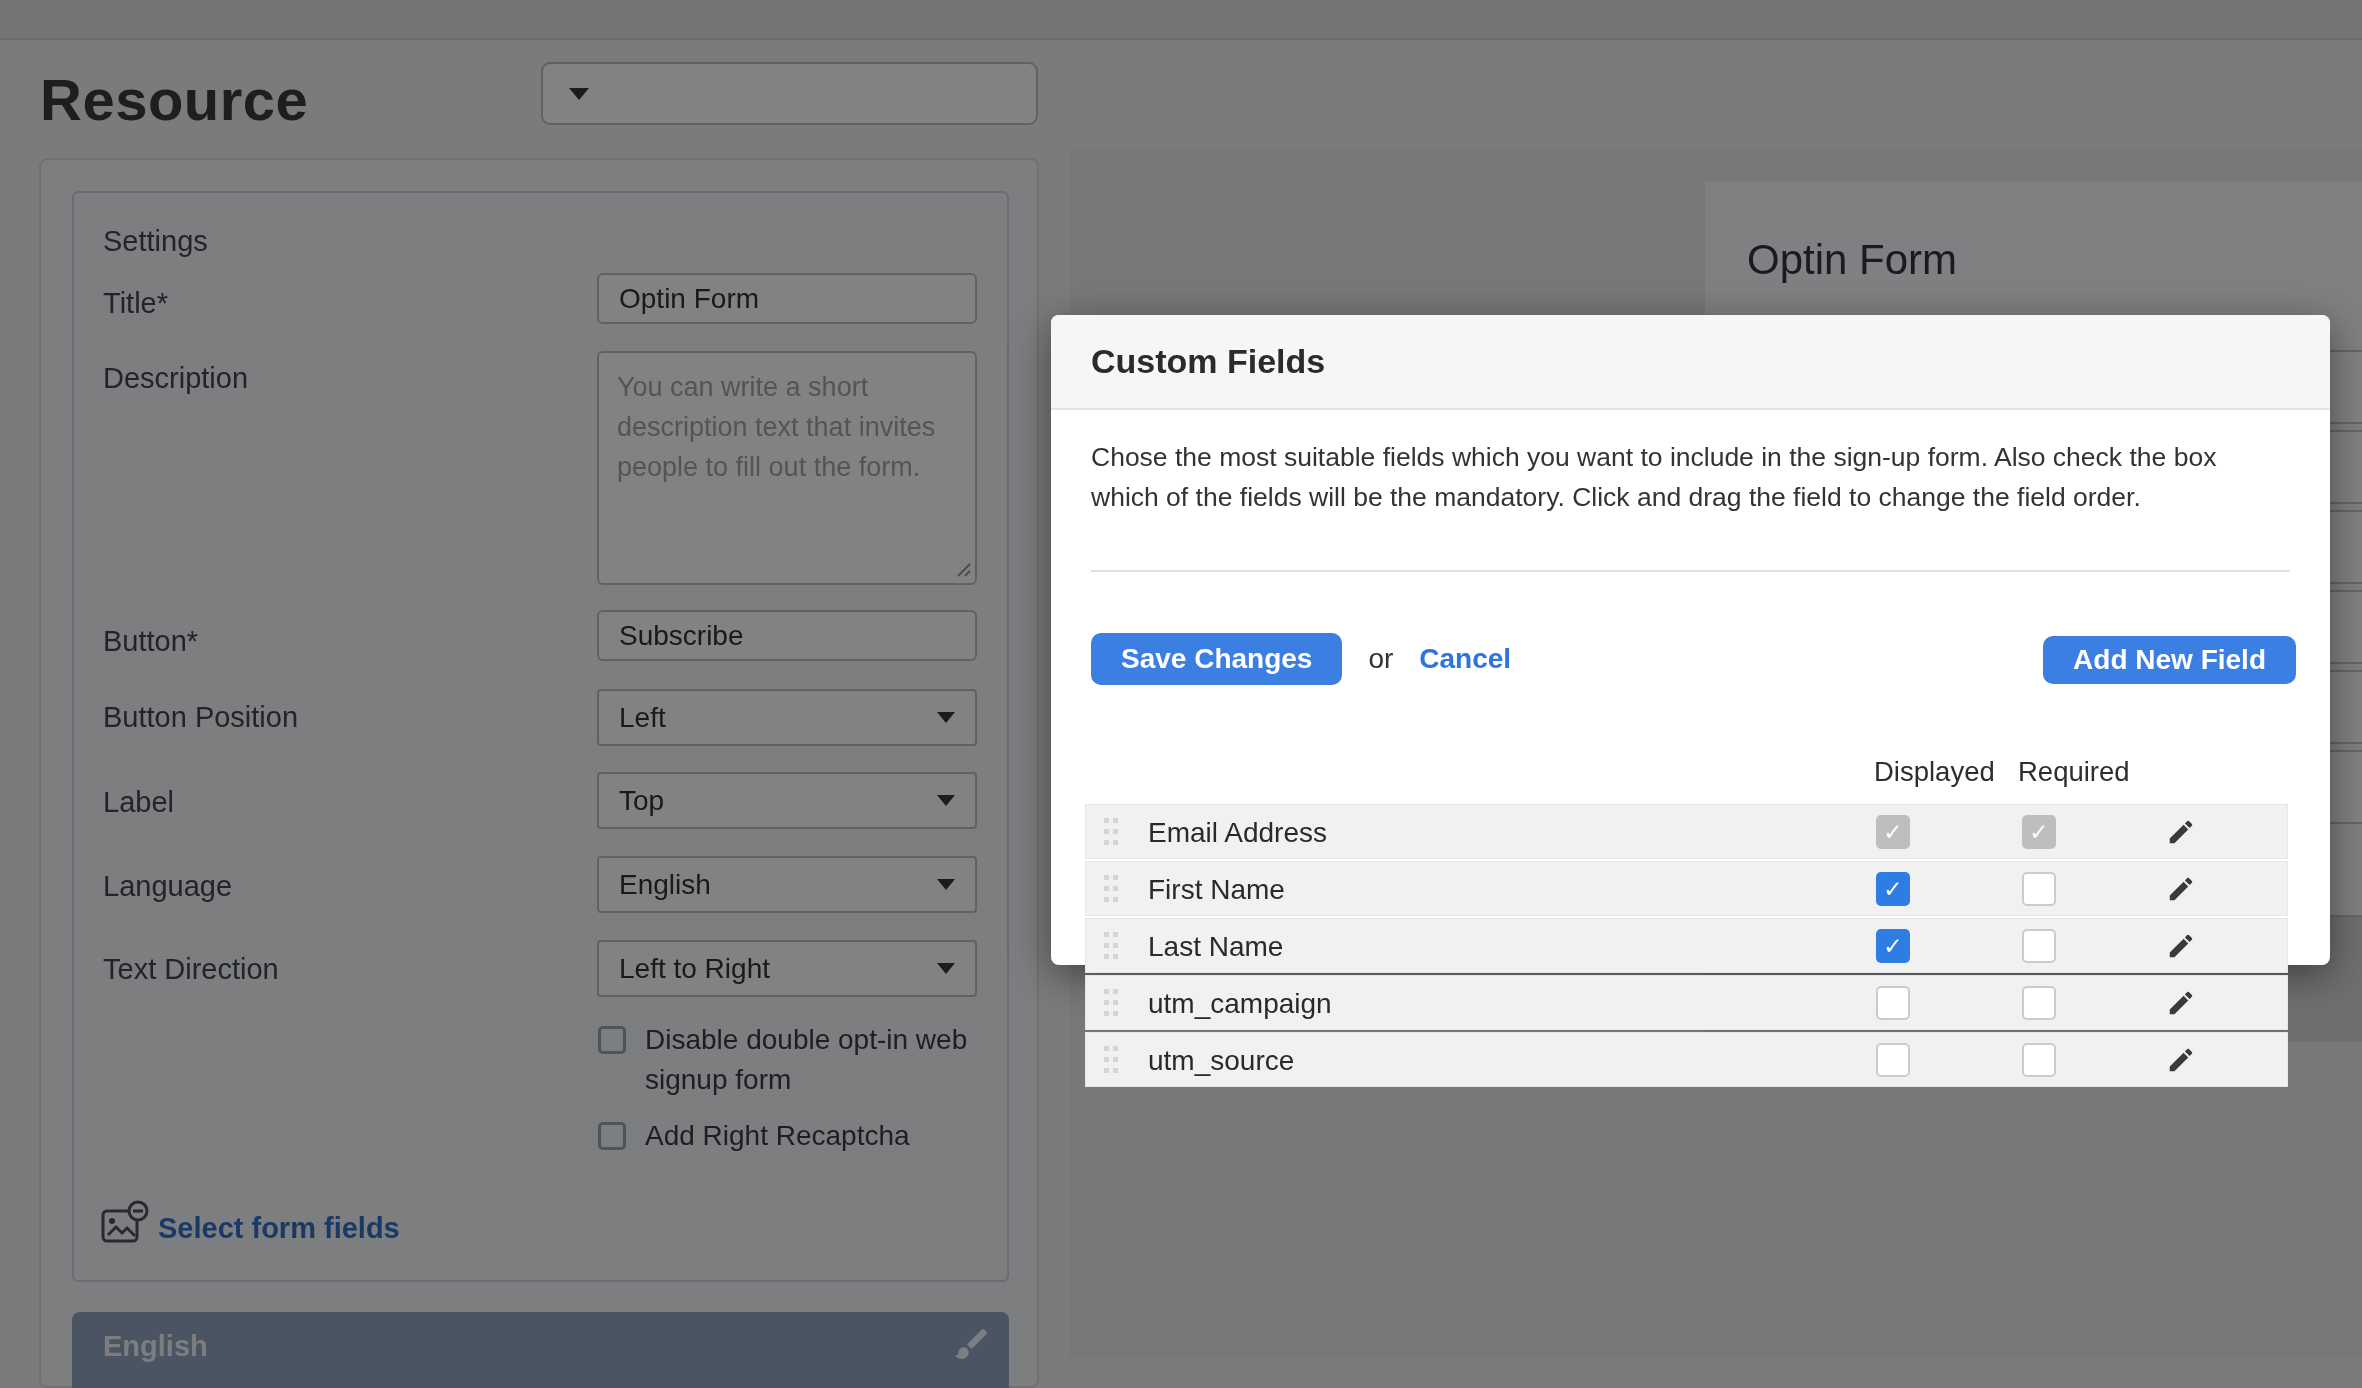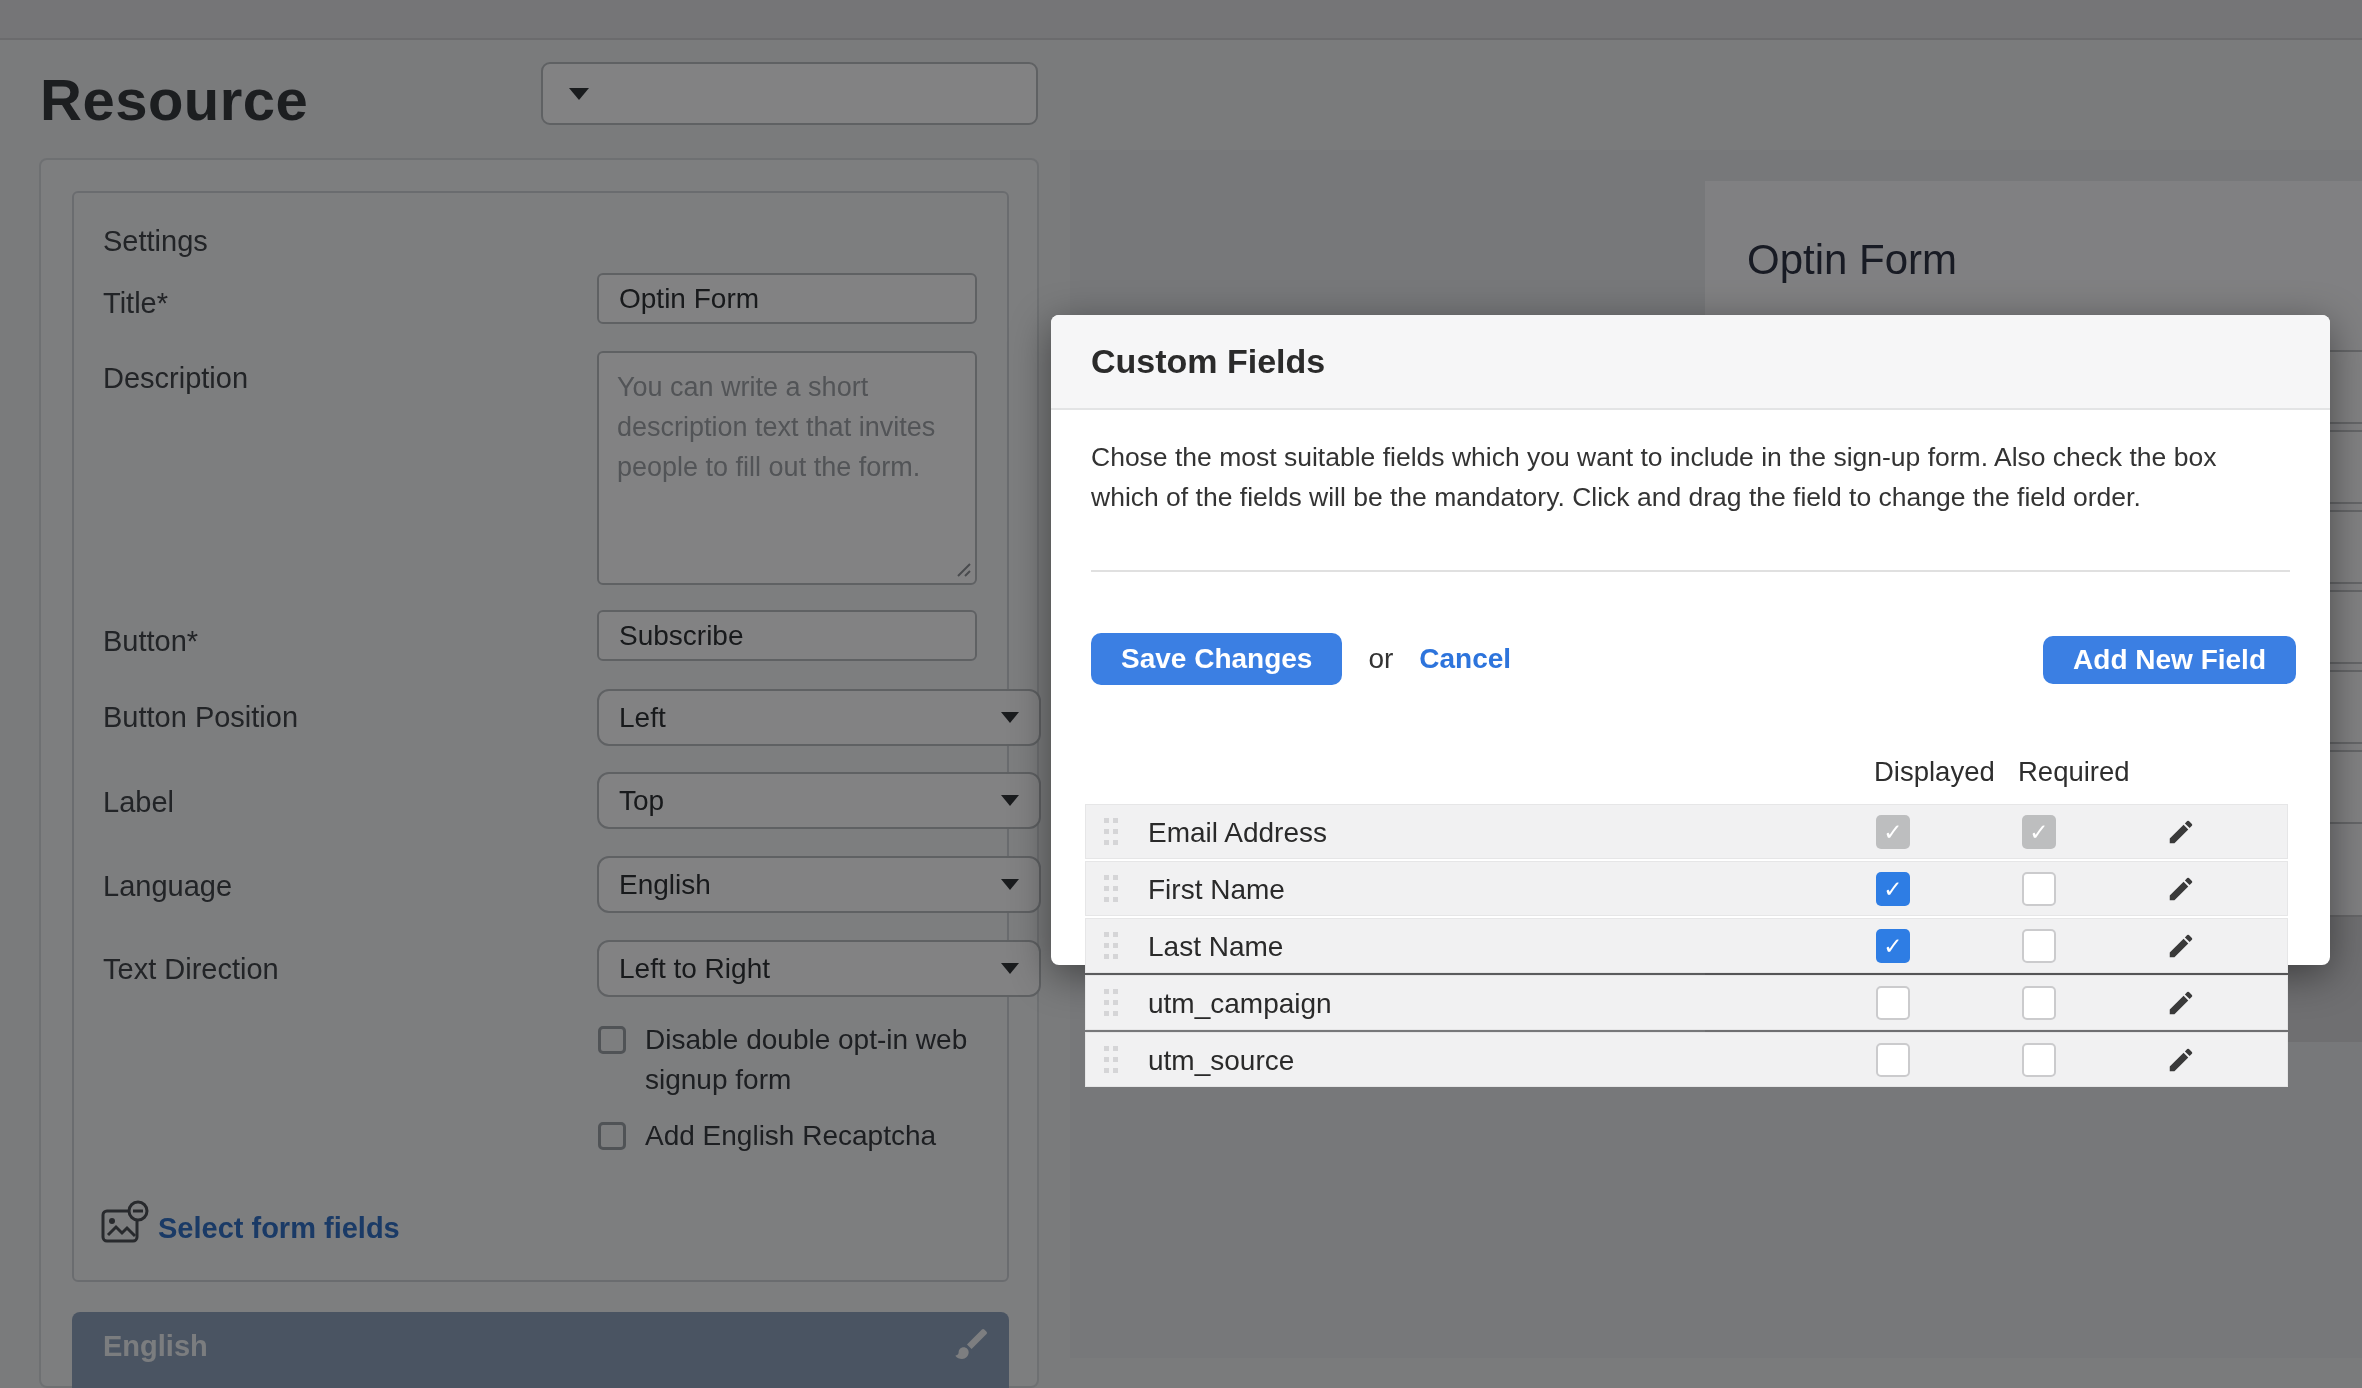--- a/index.html
+++ b/index.html
@@ -14,21 +14,21 @@
   .hdr-select .val{font-size:30px;color:#2b2e30;flex:1;}
   .caret{width:0;height:0;border-left:10px solid transparent;border-right:10px solid transparent;border-top:12px solid #2f3234;}
 
   .outer-card{left:39px;top:158px;width:1000px;height:1230px;background:#f5f6f7;border:2px solid #d7dadc;border-radius:8px;box-sizing:border-box;}
   .inner-card{left:72px;top:191px;width:937px;height:1091px;border:2px solid #cfd3d6;border-radius:6px;box-sizing:border-box;background:#f5f6f7;}
 
   .flabel{font-size:29px;color:#3f4346;}
   .txt-input{width:380px;height:51px;background:#fff;border:2px solid #b8bcbf;border-radius:6px;box-sizing:border-box;font-size:28px;color:#2b2e30;padding:0 20px;font-family:inherit;outline:none;}
   .txt-area{width:380px;height:234px;background:#fff;border:2px solid #b8bcbf;border-radius:6px;box-sizing:border-box;font-size:27px;color:#2b2e30;padding:14px 18px;font-family:inherit;resize:none;outline:none;line-height:40px;}
   .txt-area::placeholder{color:#9fa3a6;}
-  .sel{width:444px;height:57px;background:#fff;border:2px solid #b8bcbf;border-radius:12px;box-sizing:border-box;display:flex;align-items:center;padding:1px 20px;}
+  .sel{width:380px;height:57px;background:#fff;border:2px solid #b8bcbf;border-radius:4px;box-sizing:border-box;display:flex;align-items:center;padding:1px 20px;}
   .sel .val{flex:1;font-size:28px;color:#2b2e30;}
   .sel .caret{border-left-width:9px;border-right-width:9px;border-top-width:11px;}
 
   .chk{width:28px;height:28px;border:3px solid #9aa0a4;border-radius:5px;box-sizing:border-box;background:#f5f6f7;}
   .chk-label{font-size:28px;color:#35393c;line-height:40px;width:350px;}
 
   .link-row-icon svg{display:block;}
   .blue-link{font-size:29px;color:#2e6fc4;font-weight:bold;}
 
   .design-bar{left:72px;top:1312px;width:937px;height:76px;background:#8fa3bc;border-radius:8px 8px 0 0;}
@@ -122,21 +122,21 @@
   <div class="abs flabel" style="left:103px;top:953px;">Text Direction</div>
   <div class="abs sel" style="left:597px;top:940px;">
     <span class="val">Left to Right</span>
     <span class="caret"></span>
   </div>
 
   <div class="abs chk" style="left:598px;top:1026px;"></div>
   <div class="abs chk-label" style="left:645px;top:1020px;">Disable double opt-in web signup form</div>
 
   <div class="abs chk" style="left:598px;top:1122px;"></div>
-  <div class="abs chk-label" style="left:645px;top:1116px;">Add English Recaptcha</div>
+  <div class="abs chk-label" style="left:645px;top:1116px;">Add Right Recaptcha</div>
 
   <div class="abs link-row-icon" style="left:100px;top:1200px;">
     <svg width="52" height="48" viewBox="0 0 52 48">
       <rect x="3" y="11" width="34" height="30" rx="4" fill="none" stroke="#4a4e52" stroke-width="3"></rect>
       <circle cx="12" cy="21" r="3" fill="#4a4e52"></circle>
       <path d="M8 35 l8-8 6 6 5-5 8 8" fill="none" stroke="#4a4e52" stroke-width="3"></path>
       <circle cx="38" cy="11" r="9" fill="#f5f6f7" stroke="#4a4e52" stroke-width="3"></circle>
       <line x1="33" y1="11" x2="43" y2="11" stroke="#4a4e52" stroke-width="3"></line>
     </svg>
   </div>

